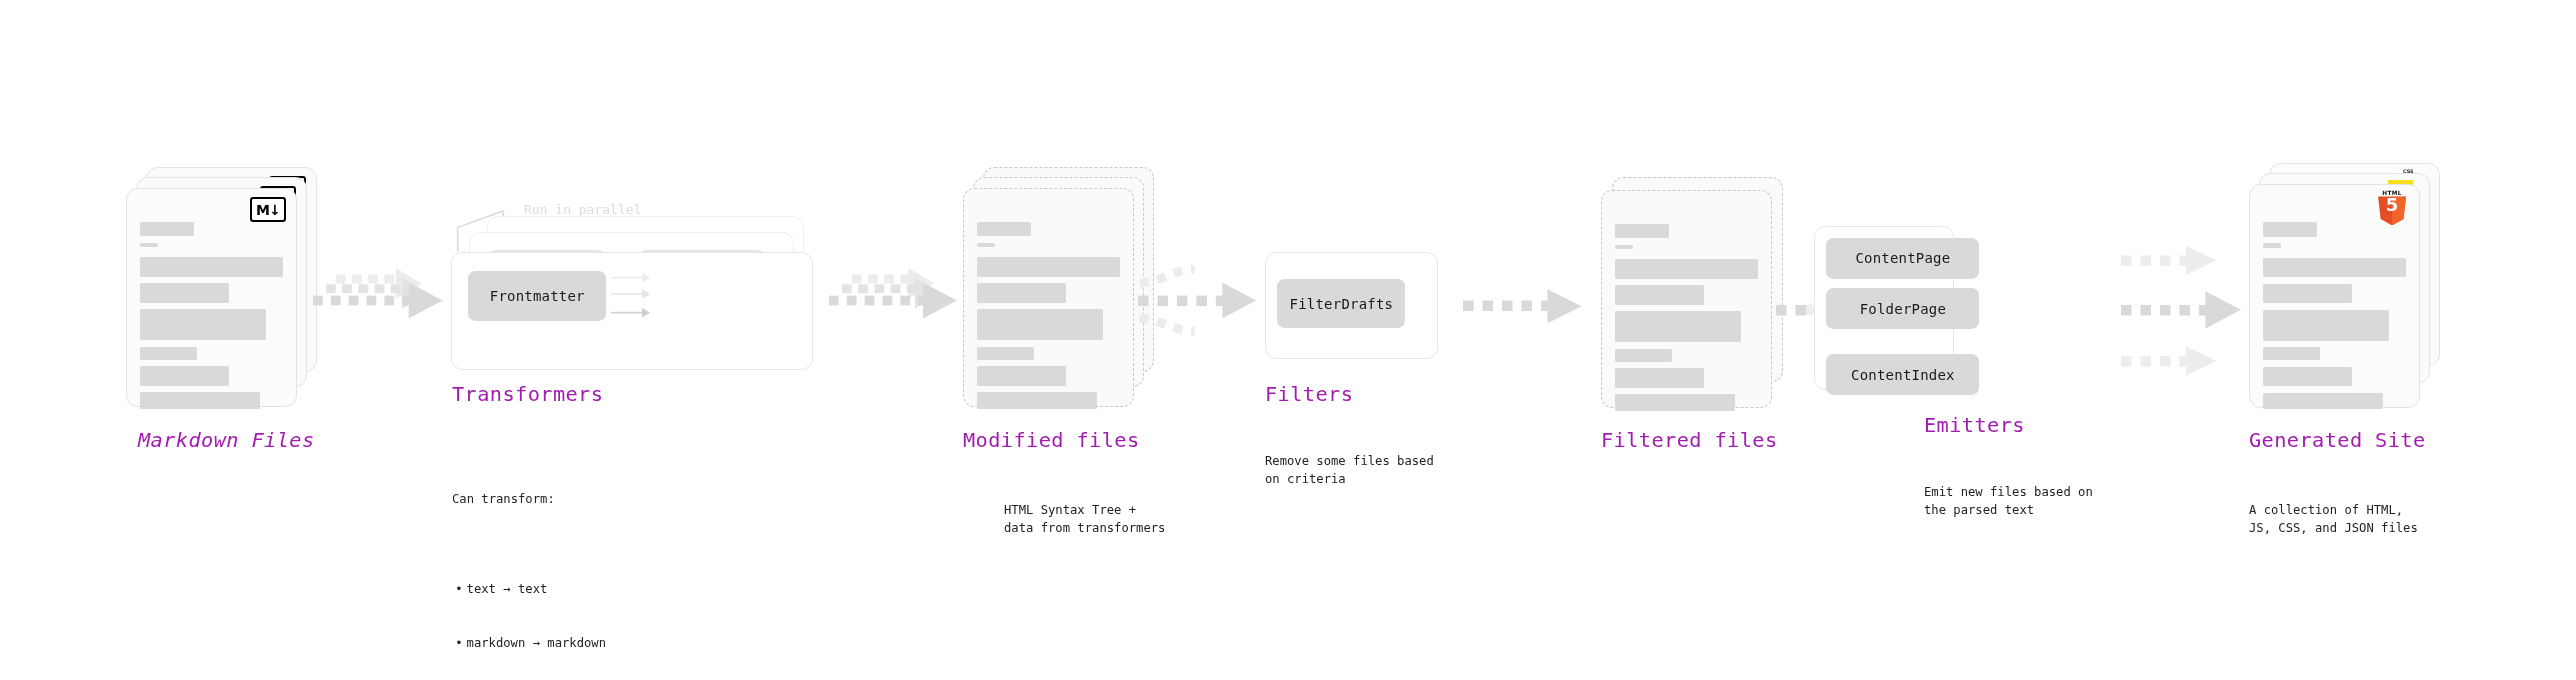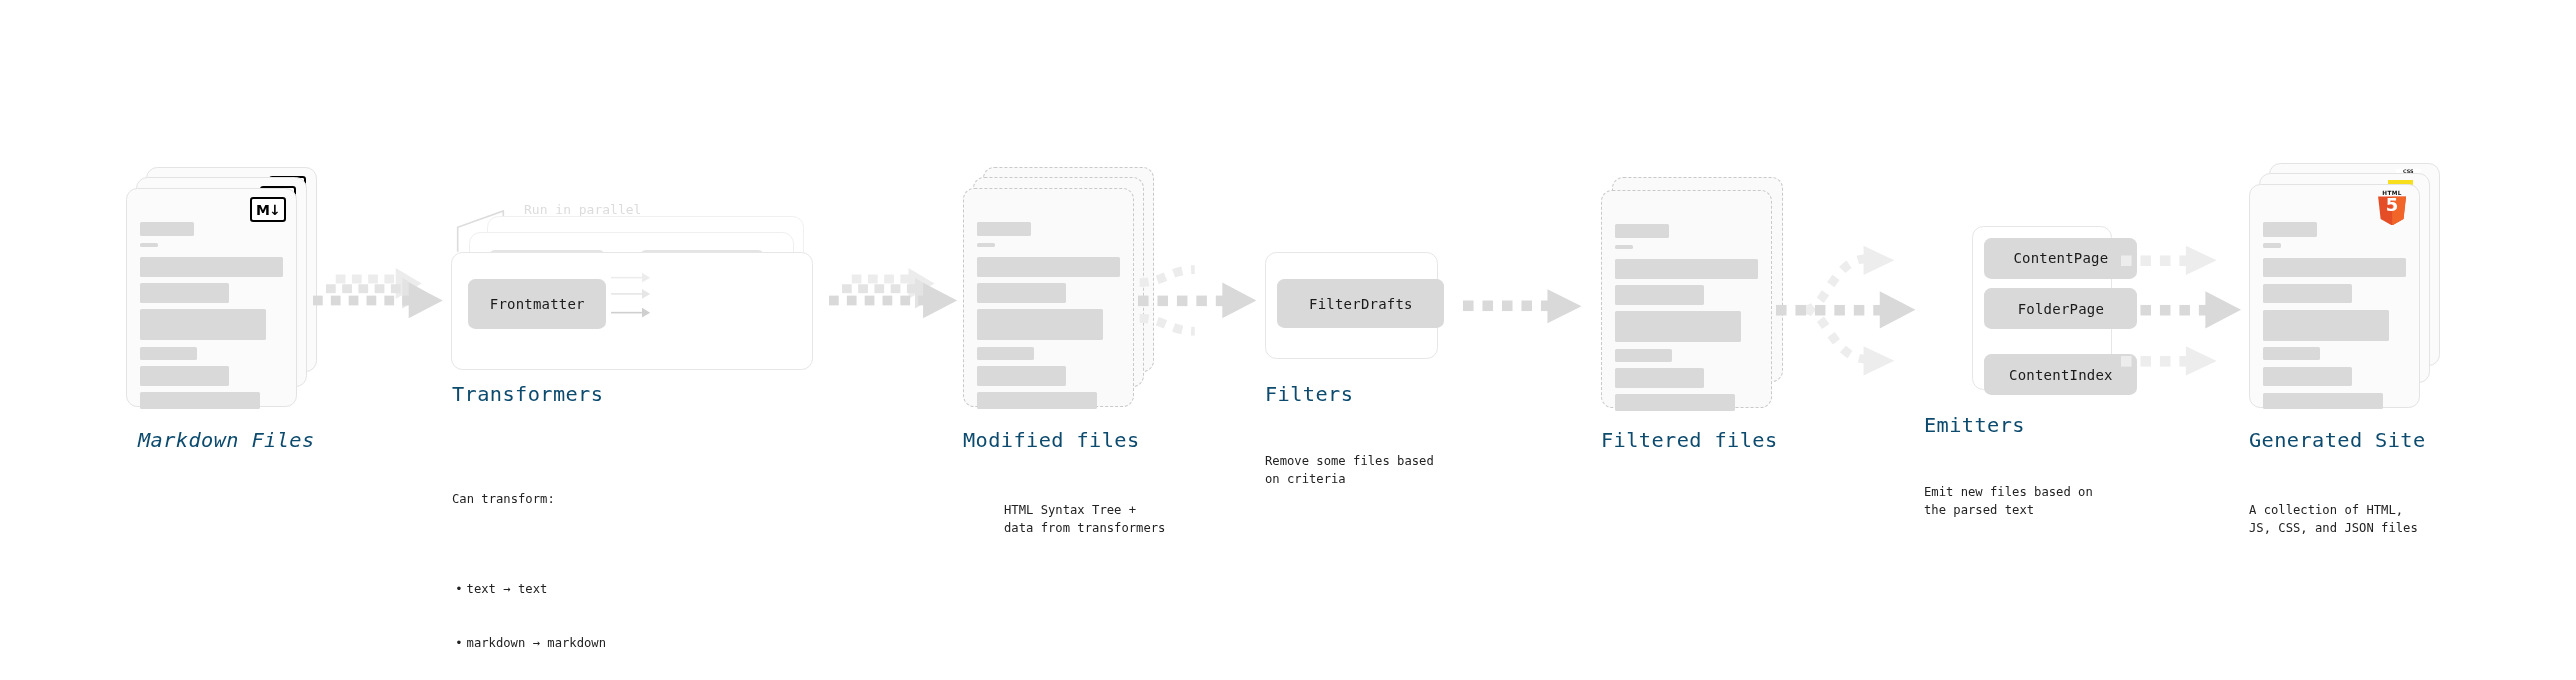--- a/index.html
+++ b/index.html
@@ -73,21 +73,21 @@
     box-sizing:border-box;background:#d9d9d9;border-radius:7.3px;
     color:#1a1a1a;font-size:14px;letter-spacing:0.2px;
     display:flex;align-items:center;justify-content:center;
     position:absolute;
   }
   .ghost1{background:#e4e4e4;}
   .ghost2{background:#ececec;}
 
   
   .title{
-    position:absolute;color:#0c4a6e;font-size:20.3px;letter-spacing:0.4px;white-space:nowrap;
+    position:absolute;color:#a21caf;font-size:20.3px;letter-spacing:0.4px;white-space:nowrap;
   }
   .sub{
     position:absolute;color:#222;font-size:12.2px;line-height:18px;white-space:pre;margin-top:36px;
   }
   .ghosttext{color:#dcdcdc;font-size:13px;position:absolute;white-space:nowrap;}
 
   ul.tlist{margin:0;padding:0 0 0 14.6px;list-style:none;}
   ul.tlist li{position:relative;line-height:18px;}
   ul.tlist li::before{content:"\2022";position:absolute;left:-11.4px;color:#222;}
 
@@ -162,21 +162,21 @@
   <div class="node" style="left:451px;top:216px;">
     <div class="pbox" style="left:36px;top:0px;width:317px;height:106px;border-color:#f0f0f0;">
       <div class="chip ghost2" style="left:18px;top:14.6px;width:114px;height:50px;"></div>
       <div class="chip ghost2" style="left:172px;top:14.6px;width:122px;height:50px;"></div>
     </div>
     <div class="pbox" style="left:18px;top:16.3px;width:325px;height:114px;border-color:#efefef;">
       <div class="chip ghost1" style="left:18px;top:16.3px;width:118px;height:52px;"></div>
       <div class="chip ghost1" style="left:169px;top:16.3px;width:126px;height:52px;"></div>
     </div>
     <div class="pbox" style="left:0px;top:36px;width:362px;height:118px;border-color:#e6e6e6;">
-      <div class="chip" style="left:16.3px;top:26px;width:138px;height:50px;">Frontmatter</div>
+      <div class="chip" style="left:16.3px;top:18px;width:138px;height:50px;">Frontmatter</div>
     </div>
   </div>
 
   <svg style="left:611px;top:276px;width:49px;height:57px;" viewBox="0 0 60 70" width="49" height="57">
     <g stroke="#ececec" stroke-width="2" fill="none">
       <path d="M 0 2 L 38 2"></path>
         <polygon points="38,-4 48,2 38,8" fill="#ececec" stroke="none"></polygon>
     </g>
     <g stroke="#e6e6e6" stroke-width="2" fill="none">
       <path d="M 0 22 L 38 22"></path>
@@ -254,21 +254,21 @@
       <rect x="0" y="34" width="13" height="13"></rect>
         <rect x="24" y="34" width="13" height="13"></rect>
       <rect x="48" y="34" width="13" height="13"></rect>
         <rect x="72" y="34" width="13" height="13"></rect>
       <rect x="96" y="34" width="13" height="13"></rect>
       <polygon points="104,18 146,40 104,62"></polygon>
     </g>
   </svg>
 
   <div class="pbox" style="left:1265px;top:252px;width:173px;height:107px;">
-    <div class="chip" style="left:11.4px;top:26px;width:167px;height:49px;">FilterDrafts</div>
+    <div class="chip" style="left:11.4px;top:26px;width:128px;height:49px;">FilterDrafts</div>
   </div>
   <div class="title" style="left:1265px;top:382px;">Filters</div>
   <div class="sub" style="left:1265px;top:416px;">Remove some files based
 on criteria</div>
 
   <svg style="left:1463px;top:289px;width:138px;height:49px;" viewBox="0 0 170 60" width="138" height="49">
     <g fill="#d9d9d9">
       <rect x="0" y="14" width="13" height="13"></rect>
         <rect x="24" y="14" width="13" height="13"></rect>
       <rect x="48" y="14" width="13" height="13"></rect>
@@ -304,21 +304,21 @@
       <rect x="0" y="85" width="13" height="13"></rect>
         <rect x="24" y="85" width="13" height="13"></rect>
       <rect x="48" y="85" width="13" height="13"></rect>
         <rect x="72" y="85" width="13" height="13"></rect>
       <rect x="96" y="85" width="13" height="13"></rect>
         <rect x="120" y="85" width="13" height="13"></rect>
       <polygon points="128,68 172,91 128,114"></polygon>
     </g>
   </svg>
 
-  <div class="pbox" style="left:1972px;top:226px;width:140px;height:164px;padding-left:44px;">
+  <div class="pbox" style="left:1814px;top:226px;width:140px;height:164px;padding-left:44px;">
     <div class="chip" style="left:11.4px;top:10.6px;width:153px;height:41px;">ContentPage</div>
     <div class="chip" style="left:11.4px;top:61px;width:153px;height:41px;">FolderPage</div>
     <div class="chip" style="left:11.4px;top:111px;width:153px;height:41px;margin-top:16px;">ContentIndex</div>
   </div>
   <div class="title" style="left:1924px;top:413px;">Emitters</div>
   <div class="sub" style="left:1924px;top:447px;">Emit new files based on
 the parsed text</div>
 
   <svg style="left:2121px;top:236px;width:146px;height:146px;" viewBox="0 0 180 180" width="146" height="146">
     <g fill="#ededed">

